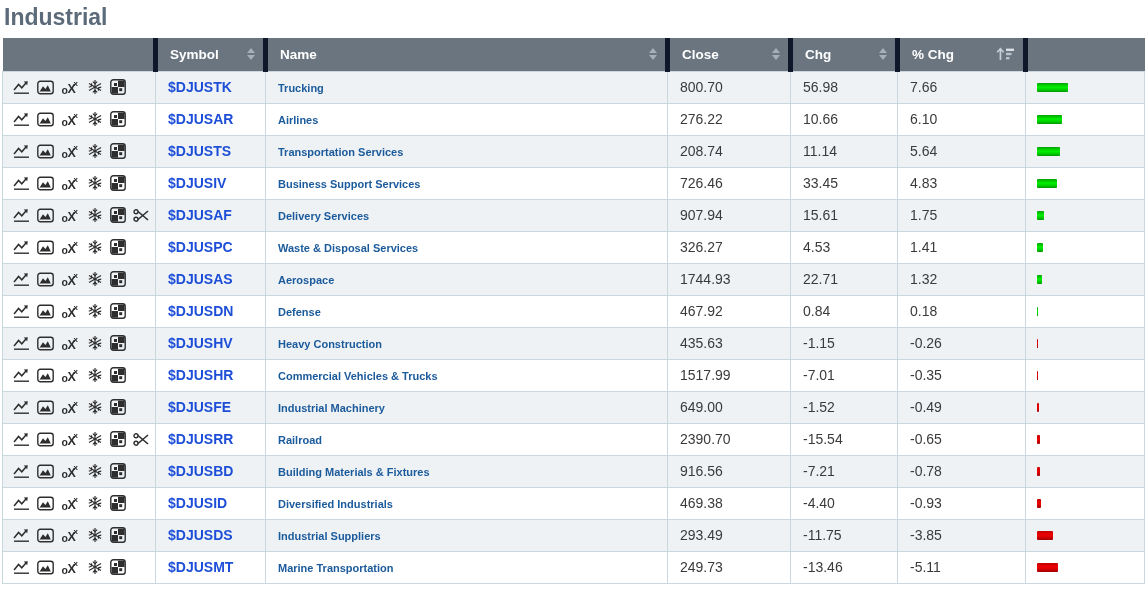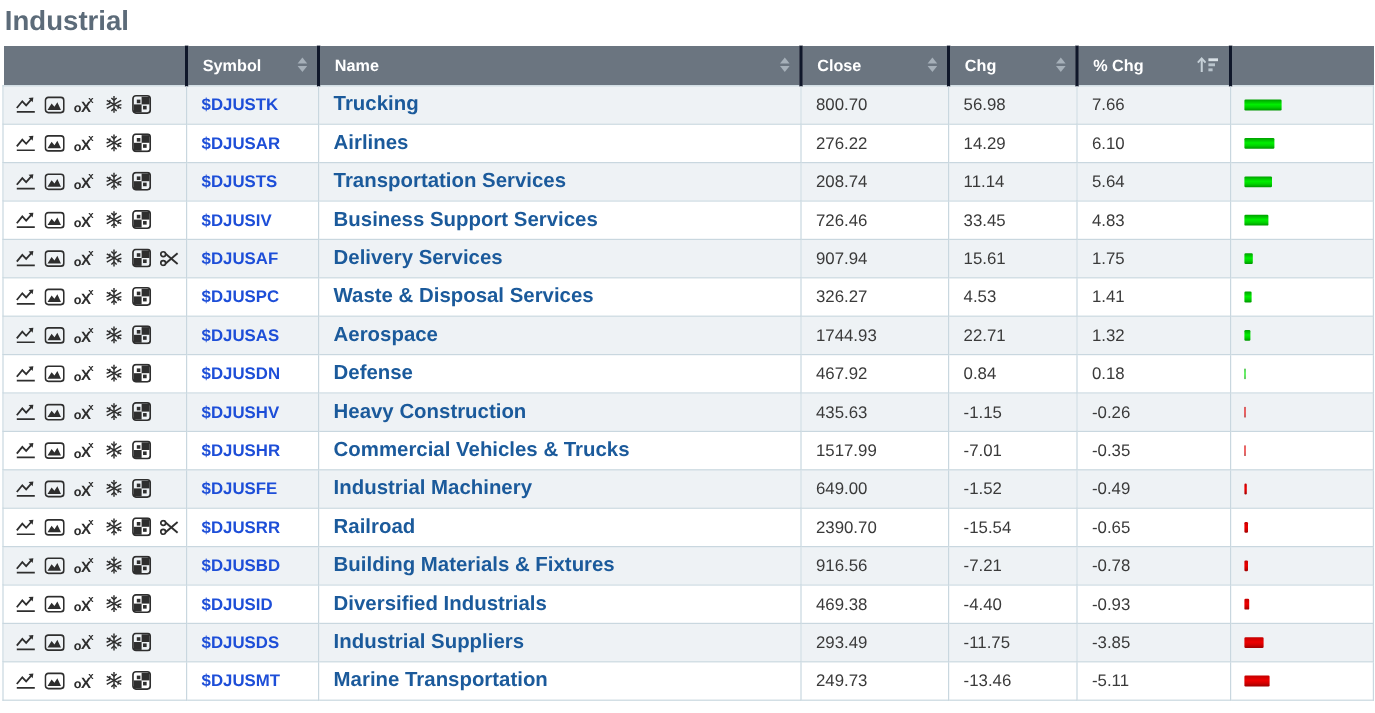--- a/index.html
+++ b/index.html
@@ -10,37 +10,37 @@
   table.quotes { border-collapse:collapse; margin-left:2px; width:1142px; table-layout:fixed; }
   table.quotes col.c-icons { width:153px; }
   table.quotes col.c-symbol { width:110px; }
   table.quotes col.c-name  { width:402px; }
   table.quotes col.c-close { width:123px; }
   table.quotes col.c-chg   { width:107px; }
   table.quotes col.c-pct   { width:128px; }
   table.quotes col.c-bar   { width:119px; }
 
   thead th { background:#6b7580; color:#fff; font-size:13.5px; font-weight:bold; text-align:left;
-    height:33px; padding:0 8px 0 12px; border-left:3px solid #0f172a; position:relative; cursor:pointer; }
+    height:33px; padding:0 8px 0 12px; border-left:5px solid #0f172a; position:relative; cursor:pointer; }
   thead th:first-child { border-left:none; }
   thead th .th-inner { display:flex; align-items:center; justify-content:space-between; }
 
   .sort-both { display:inline-flex; flex-direction:column; align-items:center; margin-left:6px; }
   .sort-both .tri-up { width:0; height:0; border-left:4.5px solid transparent; border-right:4.5px solid transparent;
     border-bottom:5px solid #a6b0b9; margin-bottom:2px; }
   .sort-both .tri-down { width:0; height:0; border-left:4.5px solid transparent; border-right:4.5px solid transparent;
     border-top:5px solid #a6b0b9; }
 
   tbody td { border:1px solid #c9d7df; height:32px; padding:0 8px 0 12px; font-size:14px; color:#3a3a3a;
     white-space:nowrap; overflow:hidden; }
   tbody tr:nth-child(odd)  td { background:#eef2f5; }
   tbody tr:nth-child(even) td { background:#ffffff; }
 
   td.symbol { font-weight:bold; color:#1d4ed8; }
-  td.name a { color:#1b5a9b; font-weight:bold; text-decoration:none; font-size:17px; cursor:pointer; }
+  td.name a { color:#1b5a9b; font-weight:bold; text-decoration:none; font-size:11px; cursor:pointer; }
 
   td.gallery { padding-left:10px; }
   .icon-strip { display:flex; align-items:center; gap:7px; }
   .gicon { display:inline-flex; align-items:center; justify-content:center; cursor:pointer; }
   .gicon svg { display:block; }
 
   td.barcell { padding-left:11px; }
   .pctbar { height:9px; border-radius:1px; }
   .pctbar.pos { background:linear-gradient(to bottom, #00a000 0%, #00ef00 45%, #00d400 70%, #009600 100%); }
   .pctbar.neg { background:linear-gradient(to bottom, #c40000 0%, #ee0000 45%, #d40000 70%, #9e0000 100%); }
@@ -215,21 +215,21 @@
             <rect x="4" y="4" width="3" height="3" fill="#2e2e2e"></rect>
             <rect x="9.2" y="9.2" width="3" height="3" fill="#2e2e2e"></rect>
           </svg>
         </span>
 
       </span>
     </td>
     <td class="symbol">$DJUSAR</td>
     <td class="name"><a>Airlines</a></td>
     <td class="close">276.22</td>
-    <td class="chg">14.29</td>
+    <td class="chg">10.66</td>
     <td class="pct">6.10</td>
     <td class="barcell">
           <div class="pctbar pos" style="width: 25px;"></div>
         </td>
   </tr>
 
   <tr>
     <td class="gallery">
       <span class="icon-strip">
         <span class="gicon">

